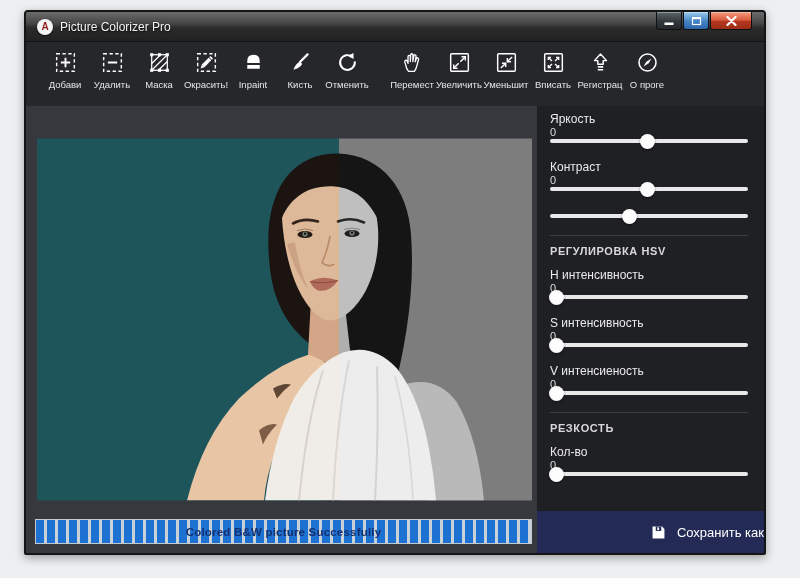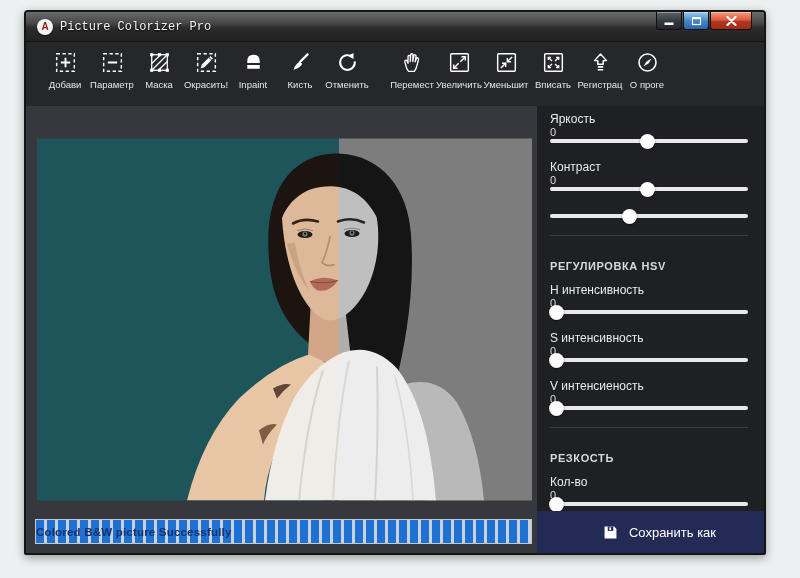--- a/index.html
+++ b/index.html
@@ -13,21 +13,21 @@
     display:flex; flex-direction:column; overflow:hidden; }
 
   
   .titlebar { position:relative; height:30px; flex:0 0 30px;
     background:linear-gradient(#6b6b6b,#454545 40%,#2b2b2b 55%,#212121);
     border-bottom:1px solid #121212; display:flex; align-items:center; padding-left:11px; }
   .app-icon { width:16px; height:16px; border-radius:50%; background:#f4f4f4;
     display:flex; align-items:center; justify-content:center; margin-right:7px;
     box-shadow:0 1px 2px rgba(0,0,0,.6); }
   .app-icon-letter { font-size:10px; font-weight:bold; color:#8d1f1f; line-height:1; }
-  .title { font-size:12px; color:#f4f4f4; text-shadow:0 1px 2px #000;font-family:Liberation Mono, monospace; }
+  .title { font-size:12px; color:#f4f4f4; text-shadow:0 1px 2px #000; }
   .win-controls { position:absolute; top:0; right:12px; display:flex; gap:1px; }
   .wc { height:18px; border:1px solid #0e1214; border-top:none; border-radius:0 0 3px 3px;
     display:flex; align-items:center; justify-content:center; cursor:pointer;
     box-shadow:inset 0 1px 0 rgba(255,255,255,.35); }
   .wc-min { width:26px; background:linear-gradient(#5d6468,#33383c 55%,#24282c); }
   .wc-max { width:26px; background:linear-gradient(#9ccaee,#4384c4 55%,#2d66ab); }
   .wc-close { width:42px; background:linear-gradient(#f39b7d,#da5a3c 48%,#b43620 55%,#9e2d17); }
 
   
   .toolbar { height:64px; flex:0 0 64px; background:#26272b; display:flex;
@@ -40,37 +40,37 @@
   .push-right { margin-left:auto; }
 
   
   .main { flex:1; display:flex; min-height:0; }
   .canvas-pane { position:relative; flex:0 0 511px; background:#37383d; }
   .photo { position:absolute; left:11px; top:32px; width:495px; height:363px; cursor:crosshair; }
   .photo svg { display:block; }
 
   .progress { position:absolute; left:9px; right:5px; bottom:9px; height:25px;
     background:repeating-linear-gradient(90deg,#1c71d3 0 8px,#c9d1d8 8px 11px);
-    border:1px solid #c2cad1; display:flex; align-items:center; justify-content:flex-start; }
+    border:1px solid #c2cad1; display:flex; align-items:center; justify-content:center; }
   .progress-text { font-size:11.5px; font-weight:bold; color:#16306e; letter-spacing:.2px; }
 
   
   .sidebar { position:relative; flex:1; background:#1f2024; padding:6px 16px 0 13px; }
   .slider-row { margin-bottom:11px; }
   .slider-head { display:flex; justify-content:space-between; align-items:baseline; margin-bottom:5px; height:16px;flex-direction:column; }
   .slider-label { font-size:12px; color:#eaeaea; }
   .slider-value { font-size:11px; color:#dcdcdc; }
   .slider-track { position:relative; height:16px; cursor:pointer; }
   .track-line { position:absolute; left:0; right:0; top:6px; height:4px; background:#e9e9e9; border-radius:2px; }
   .slider-thumb { position:absolute; top:0.5px; width:15px; height:15px; border-radius:50%;
     background:#fdfdfd; box-shadow:0 1px 2px rgba(0,0,0,.5); cursor:grab; }
-  .section { border-top:1px solid #3c3d42; margin-top:4px; padding-top:24px; }
+  .section { border-top:1px solid #3c3d42; margin-top:4px; padding-top:9px; }
   .section-header { font-size:11px; font-weight:bold; letter-spacing:.6px; color:#d9d9d9; margin-bottom:11px; }
   .save-btn { position:absolute; left:0; right:0; bottom:0; height:42px; border:none;
-    background:#232a55; color:#fff; display:flex; align-items:center; justify-content:center;
+    background:#232a55; color:#fff; display:flex; align-items:center; justify-content:flex-end;
     gap:9px; font-size:13px; cursor:pointer; font-family:inherit;padding-left:16px; }
 </style>
 </head>
 <body>
 
 <div class="page">
   <div class="window">
 
     <div class="titlebar">
       <span class="app-icon">
@@ -106,21 +106,21 @@
           <line x1="8.5" y1="13" x2="17.5" y2="13" stroke="#fff" stroke-width="1.8"></line>
         </svg>
         <span class="tb-label">Добави</span>
       </button>
 
       <button class="tb-btn">
         <svg class="tb-icon" viewBox="0 0 26 26">
           <rect x="4.5" y="4.5" width="17" height="17" fill="none" stroke="#fff" stroke-width="1.4" stroke-dasharray="3.2 2.4"></rect>
           <line x1="8.5" y1="13" x2="17.5" y2="13" stroke="#fff" stroke-width="1.8"></line>
         </svg>
-        <span class="tb-label">Параметр</span>
+        <span class="tb-label">Удалить</span>
       </button>
 
       <button class="tb-btn">
         <svg class="tb-icon" viewBox="0 0 26 26">
           <rect x="5.5" y="5.5" width="15" height="15" fill="none" stroke="#fff" stroke-width="1.2"></rect>
           <path d="M5.5 14 L14 5.5 M5.5 20.5 L20.5 5.5 M12 20.5 L20.5 12" stroke="#fff" stroke-width="1.2"></path>
           <g fill="#fff">
             <rect x="4" y="4" width="3" height="3"></rect>
               <rect x="19" y="4" width="3" height="3"></rect>
             <rect x="4" y="19" width="3" height="3"></rect>

